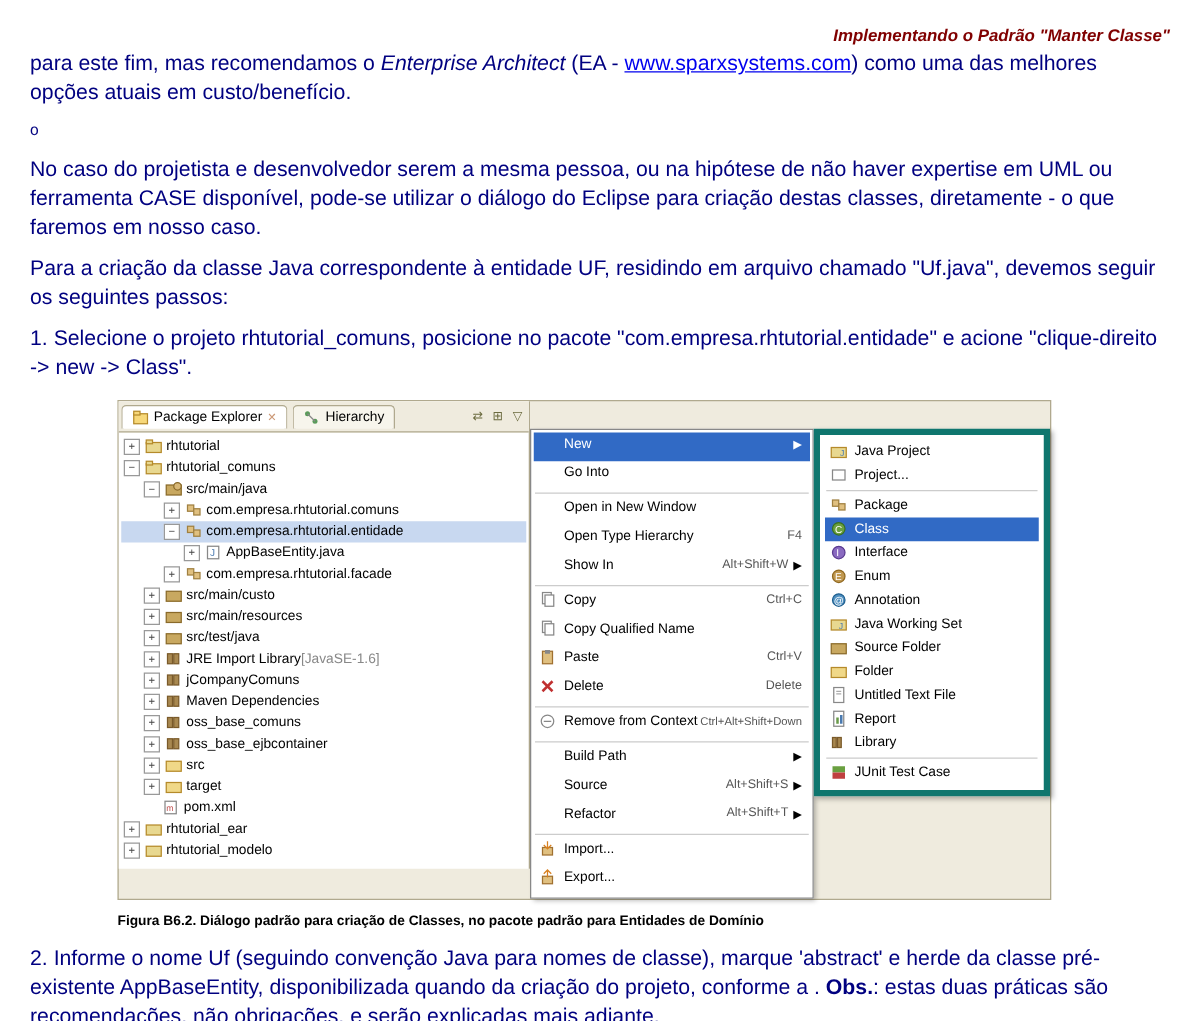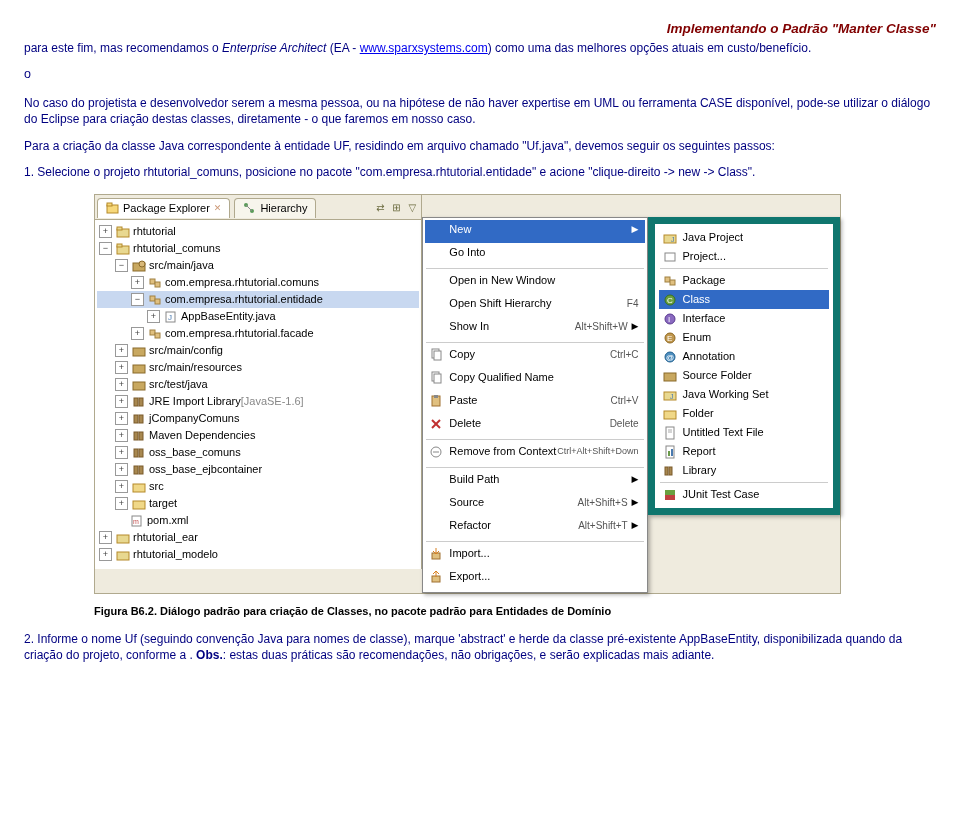--- a/index.html
+++ b/index.html
@@ -14,21 +14,21 @@
   .header-title {
     text-align: right;
     color: #800000;
     font-style: italic;
     font-weight: bold;
     font-size: 13.5px;
     margin-bottom: 2px;
   }
   .para {
     color: #000080;
-    font-size: 12px;
+    font-size: 17px;
     margin: 2px 0 10px 0;
   }
   .para a { color: #0000ee; text-decoration: underline; }
   .bullet-row {
     display: flex;
     margin: 8px 0 12px 0;
   }
   .bullet-marker {
     width: 56px;
     color: #000080;
@@ -153,21 +153,21 @@
   .menu-icon {
     position: absolute;
     left: 3px;
     width: 16px; height: 16px;
     display: flex; align-items: center; justify-content: center;
     font-size: 11px;
   }
   .sub-menu {
     width: 175px;
     background: #fff;
-    border: 7px solid #0f766e;
+    border: 5px solid #0f766e;
     box-shadow: 2px 2px 4px rgba(0,0,0,0.3);
     padding: 4px;
   }
   .sub-item {
     display: flex;
     align-items: center;
     height: 19px;
     padding: 0 6px 0 24px;
     position: relative;
   }
@@ -316,21 +316,21 @@
             <span>com.empresa.rhtutorial.facade</span>
           </div>
         <div class="tree-row">
             <span class="indent" style="width:18px"></span>
             <span class="expander">+</span>
             <span class="tree-icon">
               <svg width="14" height="12">
                 <rect x="1" y="3" width="12" height="8" fill="#c8a860" stroke="#8a6a2a"></rect>
               </svg>
             </span>
-            <span>src/main/config</span>
+            <span>src/main/custo</span>
           </div>
         <div class="tree-row">
             <span class="indent" style="width:18px"></span>
             <span class="expander">+</span>
             <span class="tree-icon">
               <svg width="14" height="12">
                 <rect x="1" y="3" width="12" height="8" fill="#c8a860" stroke="#8a6a2a"></rect>
               </svg>
             </span>
             <span>src/main/resources</span>
@@ -461,21 +461,21 @@
           <span class="arrow">▶</span>
         </div>
       <div class="menu-item">
           <span>Go Into</span>
         </div>
       <div class="menu-sep"></div>
       <div class="menu-item">
           <span>Open in New Window</span>
         </div>
       <div class="menu-item">
-          <span>Open Shift Hierarchy</span>
+          <span>Open Type Hierarchy</span>
           <span class="shortcut">F4</span>
         </div>
       <div class="menu-item">
           <span>Show In</span>
           <span class="shortcut">Alt+Shift+W</span>
           <span class="arrow" style="margin-left:4px">▶</span>
         </div>
       <div class="menu-sep"></div>
       <div class="menu-item">
           <span class="menu-icon">
@@ -623,33 +623,33 @@
             <svg width="14" height="14">
               <circle cx="7" cy="7" r="5" fill="#5090c0" stroke="#206090"></circle>
               <text x="3" y="10" font-size="8" fill="#fff">@</text>
             </svg>
           </span>
           <span>Annotation</span>
         </div>
       <div class="sub-item">
           <span class="sub-icon">
             <svg width="14" height="12">
-              <rect x="1" y="3" width="12" height="8" fill="#c8a860" stroke="#8a6a2a"></rect>
-            </svg>
-          </span>
-          <span>Source Folder</span>
-        </div>
-      <div class="sub-item">
-          <span class="sub-icon">
-            <svg width="14" height="12">
               <rect x="1" y="3" width="12" height="8" fill="#e8d890" stroke="#b58a2a"></rect>
               <text x="7" y="10" font-size="7" fill="#4a7ab0">J</text>
             </svg>
           </span>
           <span>Java Working Set</span>
+        </div>
+      <div class="sub-item">
+          <span class="sub-icon">
+            <svg width="14" height="12">
+              <rect x="1" y="3" width="12" height="8" fill="#c8a860" stroke="#8a6a2a"></rect>
+            </svg>
+          </span>
+          <span>Source Folder</span>
         </div>
       <div class="sub-item">
           <span class="sub-icon">
             <svg width="14" height="12">
               <rect x="1" y="3" width="12" height="8" fill="#f0d888" stroke="#b58a2a"></rect>
             </svg>
           </span>
           <span>Folder</span>
         </div>
       <div class="sub-item">

